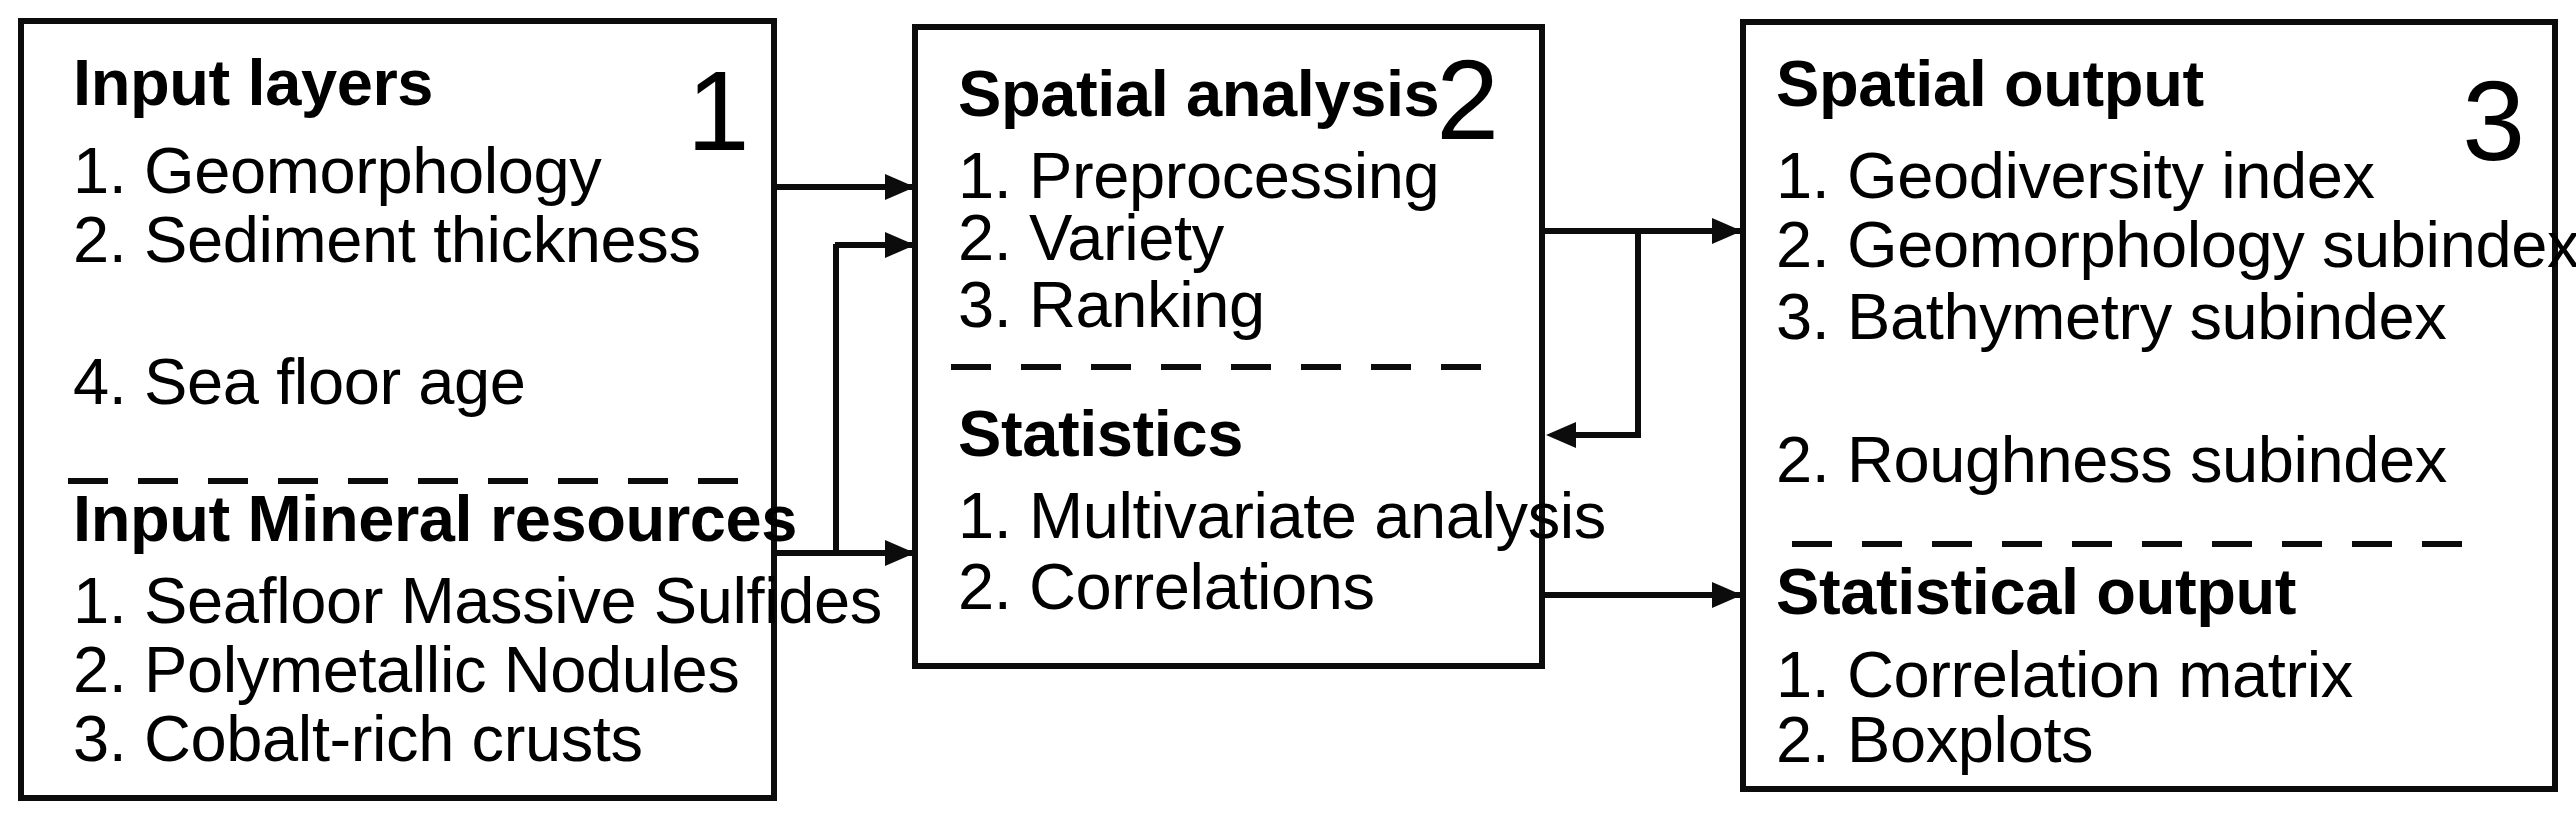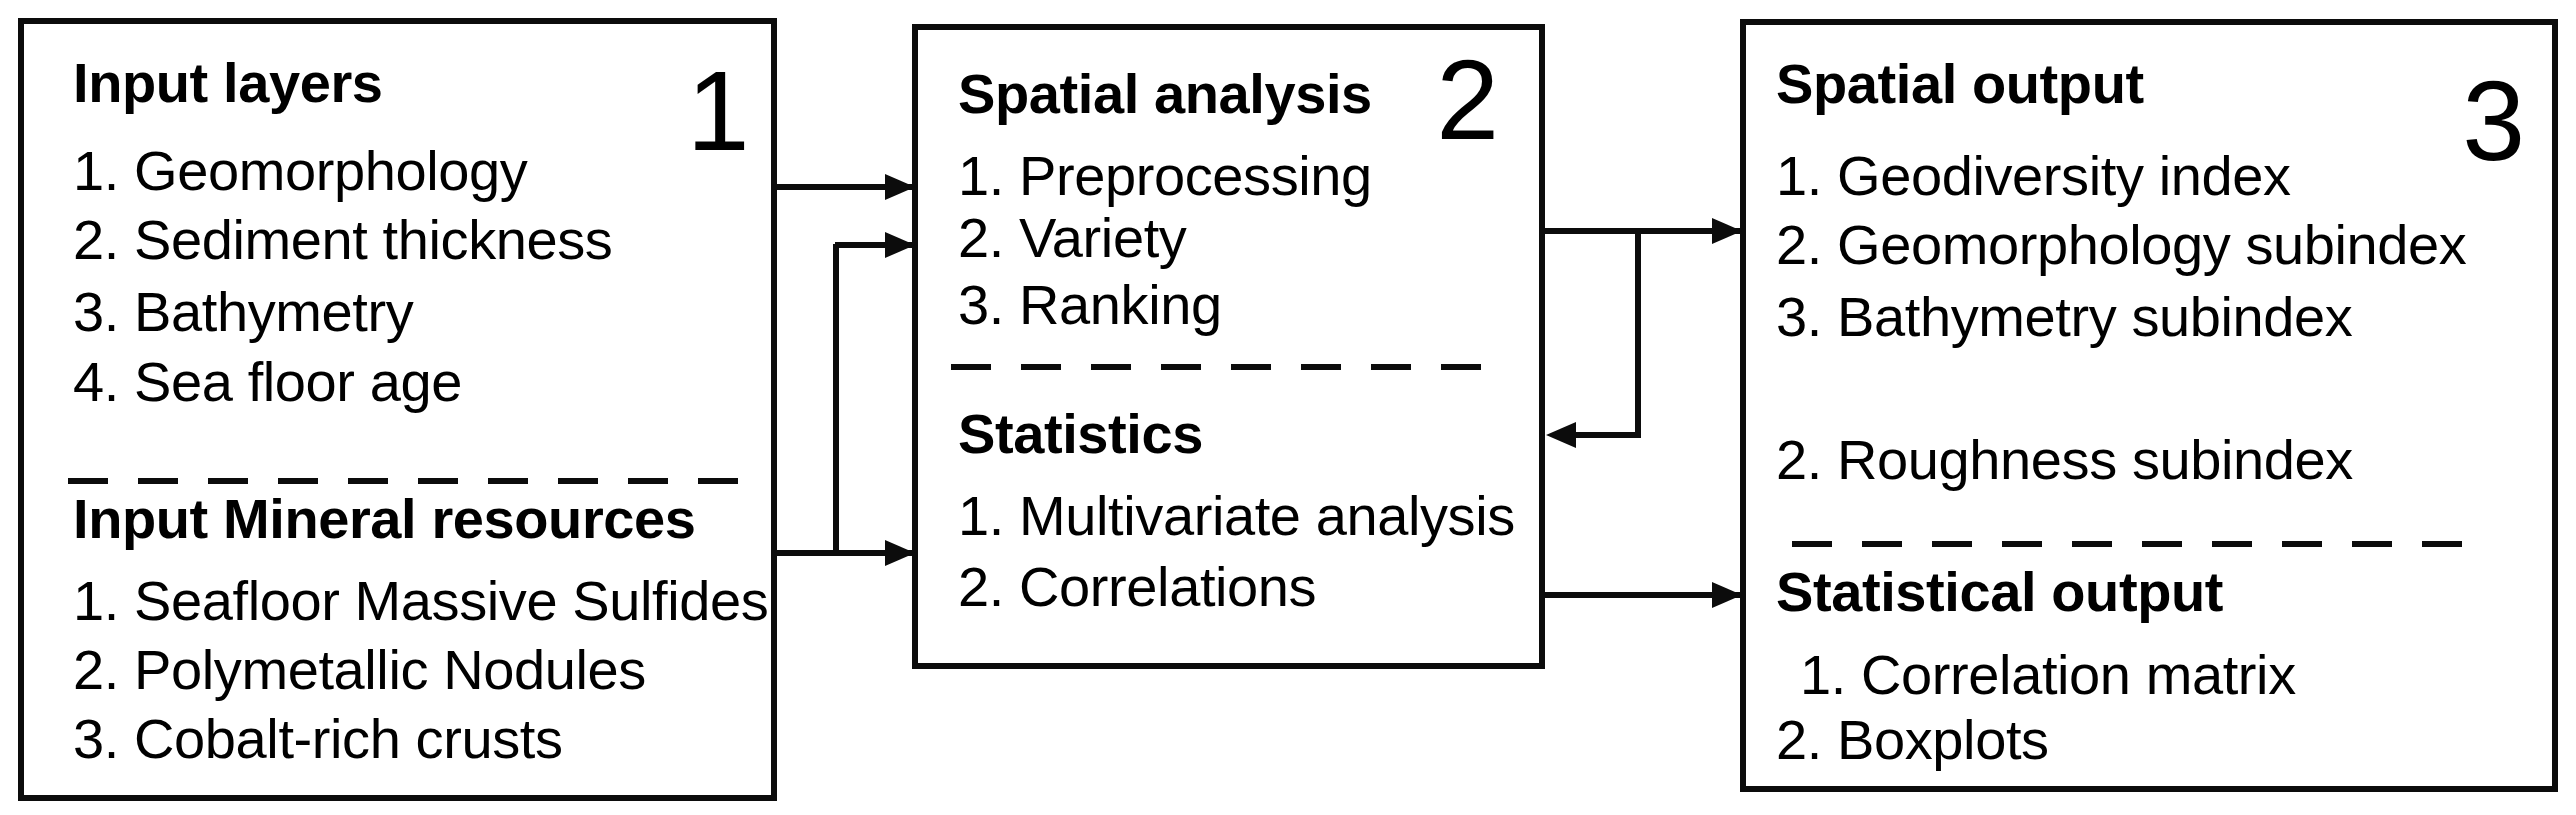--- a/index.html
+++ b/index.html
@@ -4,21 +4,21 @@
 <style>
   html,body{margin:0;padding:0;background:#ffffff;}
   body{font-family:"Liberation Sans", sans-serif;color:#000;}
   .canvas{position:relative;width:2576px;height:816px;background:#ffffff;overflow:hidden;}
 
   .box{position:absolute;background:#ffffff;border:6.3px solid #0c0c0c;box-sizing:border-box;}
   #box1{left:18px;top:18px;width:759px;height:783px;}
   #box2{left:912px;top:24px;width:633px;height:645px;}
   #box3{left:1740px;top:19px;width:818px;height:773px;}
 
-  .row{position:absolute;height:71px;line-height:71px;font-size:56px;letter-spacing:-0.4px;white-space:nowrap;}
+  .row{position:absolute;height:71px;line-height:71px;font-size:65px;letter-spacing:-0.4px;white-space:nowrap;}
   .row.h{font-weight:700;}
   #box1 .row{left:49px;}
   #box2 .row{left:40px;}
   #box3 .row{left:30px;}
 
   .bignum{position:absolute;font-size:113px;line-height:113px;font-weight:400;}
 
   .divider{position:absolute;height:5.6px;background:repeating-linear-gradient(90deg,#0c0c0c 0 40px,transparent 40px 70px);}
 
   .hline{position:absolute;height:5.6px;background:#0c0c0c;}
@@ -29,21 +29,20 @@
 </head>
 <body>
 
 <div class="canvas">
 
   <div class="box" id="box1">
     <div class="bignum" style="top:31px;right:21.4px;">1</div>
     <div class="row h" style="top:23px;">Input layers</div>
     <div class="row" style="top:111px;">1. Geomorphology</div>
     <div class="row" style="top:180px;">2. Sediment thickness</div>
-    <div class="row" style="top:252px;">3. Bathymetry</div>
     <div class="row" style="top:322px;">4. Sea floor age</div>
     <div class="divider" style="top:454px;left:44px;right:33px;"></div>
     <div class="row h" style="top:459px;">Input Mineral resources</div>
     <div class="row" style="top:541px;">1. Seafloor Massive Sulfides</div>
     <div class="row" style="top:610px;">2. Polymetallic Nodules</div>
     <div class="row" style="top:679px;">3. Cobalt-rich crusts</div>
   </div>
 
   <div class="box" id="box2">
     <div class="bignum" style="top:14.3px;right:40px;">2</div>
@@ -59,21 +58,21 @@
 
   <div class="box" id="box3">
     <div class="bignum" style="top:40px;right:27px;">3</div>
     <div class="row h" style="top:23px;">Spatial output</div>
     <div class="row" style="top:115px;">1. Geodiversity index</div>
     <div class="row" style="top:184px;">2. Geomorphology subindex</div>
     <div class="row" style="top:256px;">3. Bathymetry subindex</div>
     <div class="row" style="top:399px;">2. Roughness subindex</div>
     <div class="divider" style="top:516px;left:46px;right:63px;"></div>
     <div class="row h" style="top:531px;">Statistical output</div>
-    <div class="row" style="top:614px;margin-left:24px;">1. Correlation matrix</div>
+    <div class="row" style="top:614px;">1. Correlation matrix</div>
     <div class="row" style="top:679px;">2. Boxplots</div>
   </div>
 
   <div class="hline" style="left:777px;top:184px;width:136px;"></div>
   <div class="tri-r" style="left:885px;top:174px;"></div>
 
   <div class="hline" style="left:835px;top:242px;width:78px;"></div>
   <div class="tri-r" style="left:885px;top:232px;"></div>
 
   <div class="vline" style="left:833px;top:244px;height:312px;"></div>

